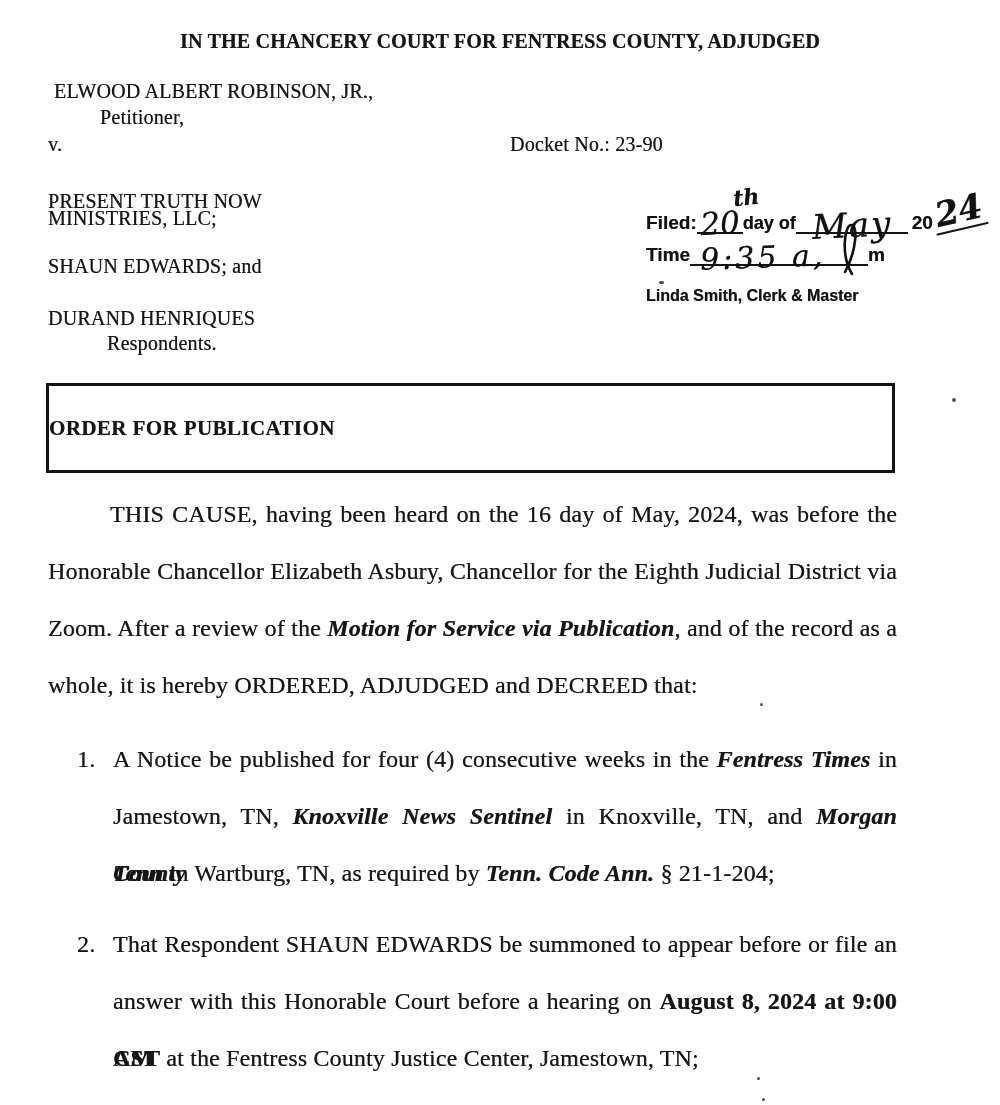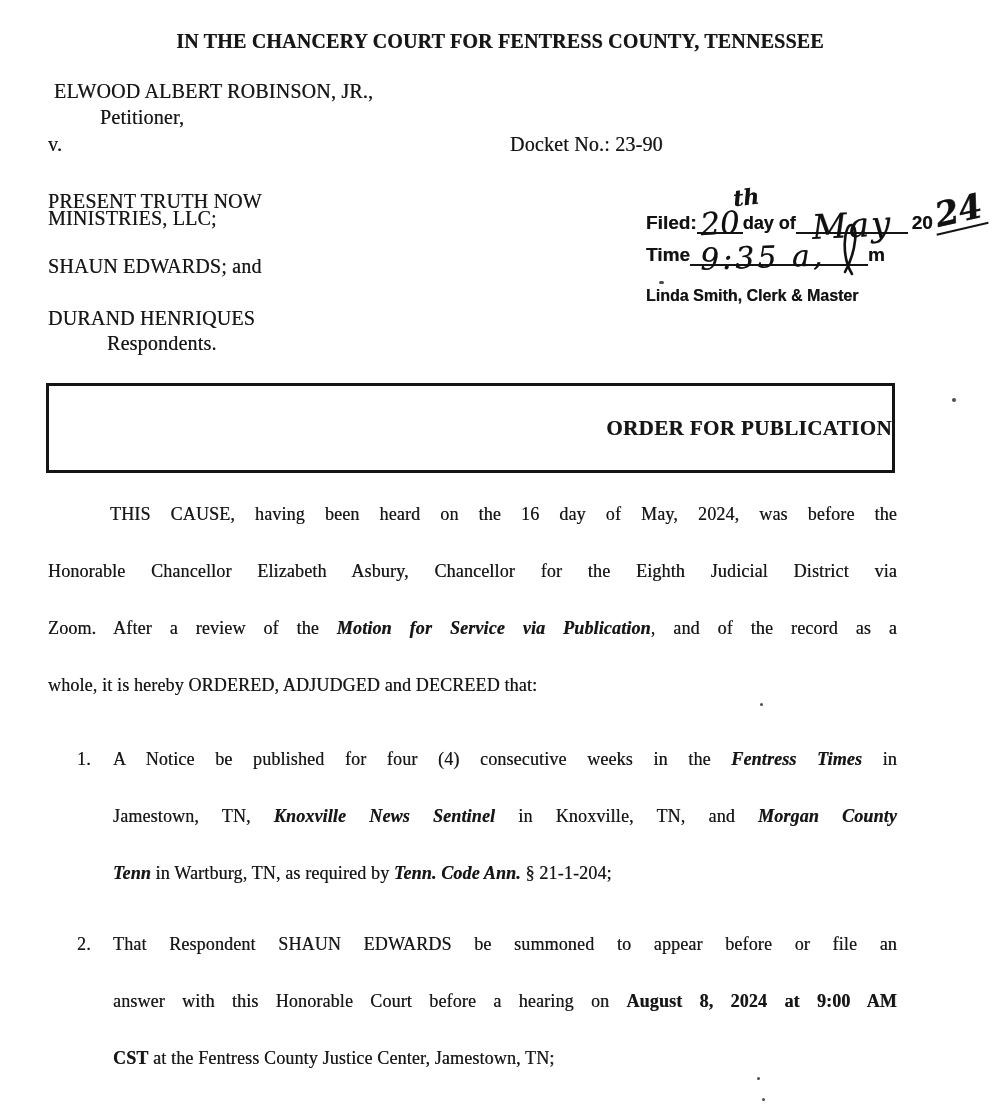--- a/index.html
+++ b/index.html
@@ -58,30 +58,30 @@
   }
   .hw-time { font-size: 30px; margin-bottom: -8px; transform: rotate(-2deg); letter-spacing: 3px; text-align: left; padding-left: 10px; }
   .loop-svg { position: absolute; right: 6px; top: -22px; }
   .clerk-line { font-size: 16px; }
 
   
   .order-box {
     left: 46px; top: 383px;
     width: 849px; height: 90px;
     border: 3px solid #141414;
-    display: flex; align-items: center; justify-content: flex-end;
+    display: flex; align-items: center; justify-content: flex-start;
   }
   .order-box-title {
     font-size: 21px; font-weight: bold; letter-spacing: 0.4px;
   }
 
   
   .body-block {
     left: 48px; top: 486px; width: 849px;
-    font-size: 18px; letter-spacing: 0.15px;
+    font-size: 24px; letter-spacing: 0.15px;
   }
   .jline, .lline { height: 57px; line-height: 57px; }
   .jline { text-align: justify; text-align-last: justify; }
   .lline { text-align: left; }
   .ind { padding-left: 62px; }
   .i { font-style: italic; font-weight: bold; }
   .b { font-weight: bold; }
   .item { position: relative; padding-left: 65px; }
   .item-1 { margin-top: 17px; }
   .item-2 { margin-top: 14px; }
@@ -89,21 +89,21 @@
 
   
   .speck {
     position: absolute; background: #2f2f2f; border-radius: 50%;
     width: 4px; height: 4px; opacity: 0.85;
   }
 </style>
 </head>
 <body>
 
-<div class="abs court-title">IN THE CHANCERY COURT FOR FENTRESS COUNTY, TENNESSEE</div>
+<div class="abs court-title">IN THE CHANCERY COURT FOR FENTRESS COUNTY, ADJUDGED</div>
 
 <div class="abs cap" style="left:54px; top:80px;">ELWOOD ALBERT ROBINSON, JR.,</div>
 <div class="abs cap" style="left:100px; top:106px;">Petitioner,</div>
 <div class="abs cap" style="left:48px; top:133px;">v.</div>
 <div class="abs cap" style="left:510px; top:133px;">Docket No.: 23-90</div>
 <div class="abs cap" style="left:48px; top:190px;">PRESENT TRUTH NOW</div>
 <div class="abs cap" style="left:48px; top:207px;">MINISTRIES, LLC;</div>
 <div class="abs cap" style="left:48px; top:255px;">SHAUN EDWARDS; and</div>
 <div class="abs cap" style="left:48px; top:307px;">DURAND HENRIQUES</div>
 <div class="abs cap" style="left:107px; top:332px;">Respondents.</div>

